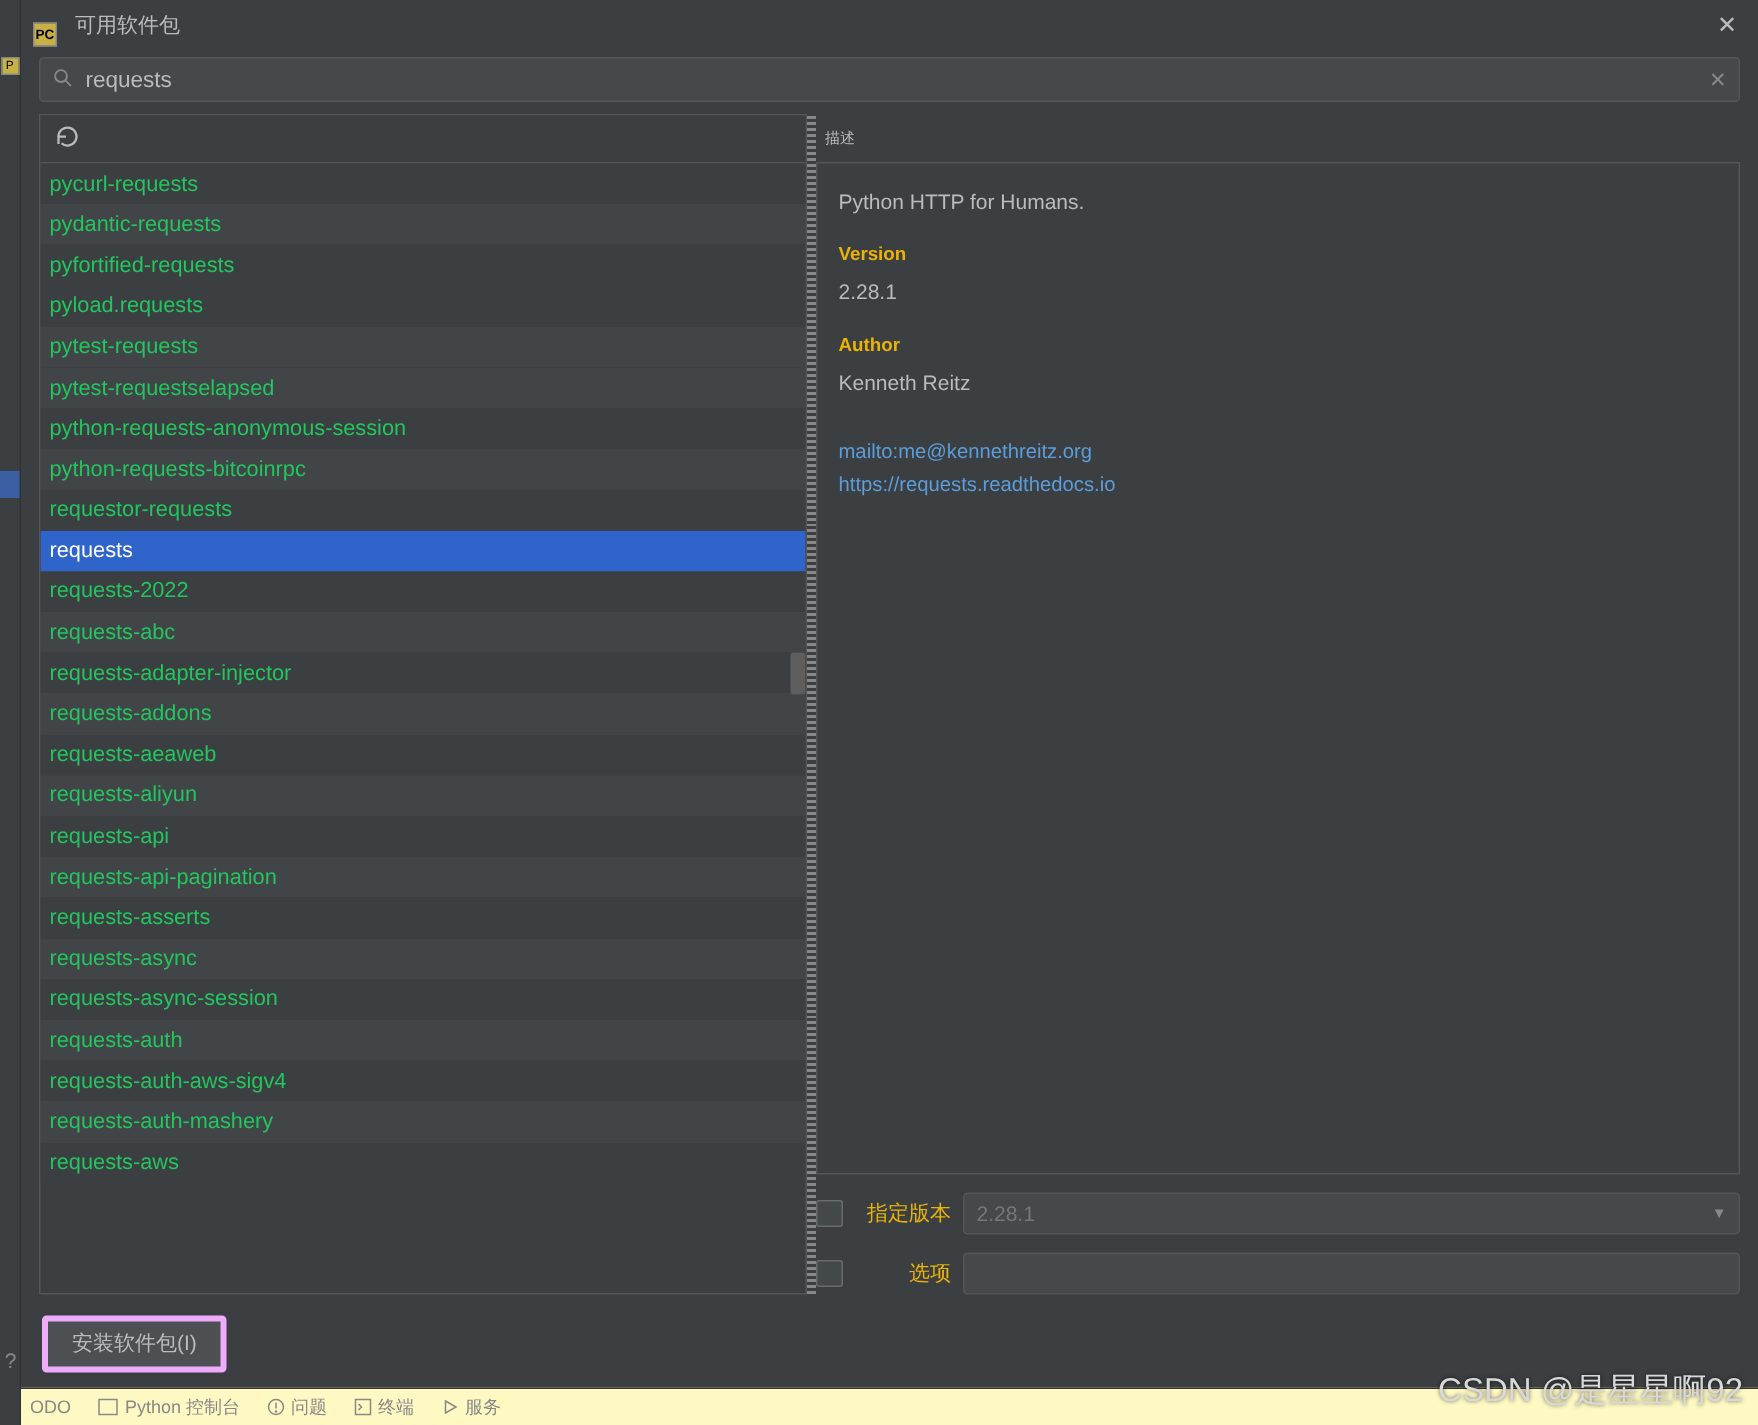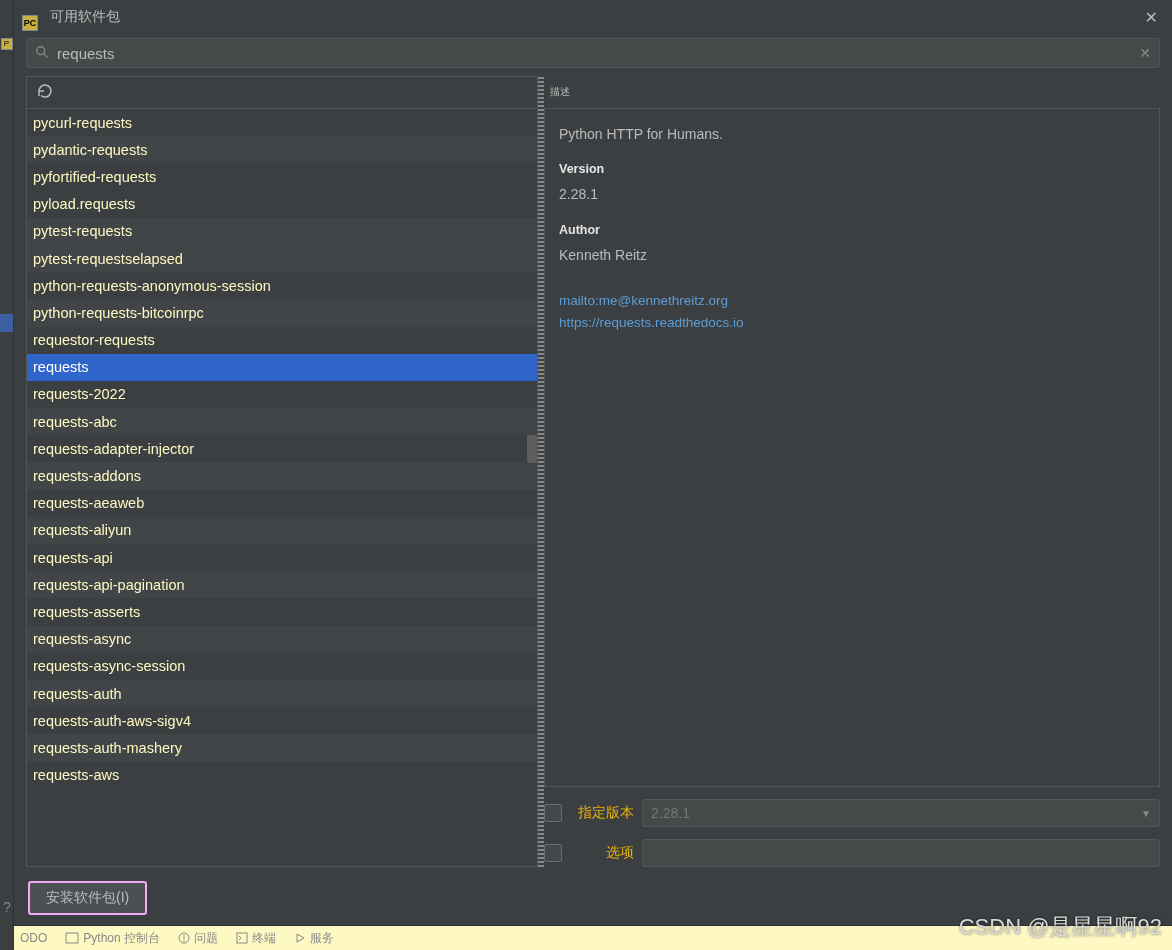--- a/index.html
+++ b/index.html
@@ -142,21 +142,21 @@
 .package-list {
   flex: 1;
   overflow: hidden;
   position: relative;
 }
 .package-item {
   height: 27.2px;
   padding-left: 6px;
   display: flex;
   align-items: center;
-  color: #fef9c3;
+  color: #22c55e;
   font-size: 14.5px;
   cursor: pointer;
 }
 .package-item.odd { background: #3c3f41; }
 .package-item.even { background: #414547; }
 .package-item.selected {
   background: #2f65ca;
   color: #ffffff;
 }
 .package-scrollbar {
@@ -198,21 +198,21 @@
   flex: 1;
   border: 1px solid #555;
   background: #3c3f41;
   padding: 14px;
   color: #bbbbbb;
   font-size: 14px;
   line-height: 1.6;
   overflow: hidden;
 }
 .detail-body .desc { margin-bottom: 14px; }
-.detail-body .label { font-size: 12.5px; color: #e5e5e5; font-weight: bold; margin-bottom: 4px; }
+.detail-body .label { font-size: 12.5px; color: #eab308; font-weight: bold; margin-bottom: 4px; }
 .detail-body .val { margin-bottom: 14px; }
 .detail-body a { color: #5b9dd9; text-decoration: none; display: block; font-size: 13.5px; }
 .detail-footer {
   padding-top: 12px;
   display: flex;
   flex-direction: column;
   gap: 12px;
 }
 .footer-row {
   display: flex;
@@ -248,21 +248,21 @@
   position: absolute;
   right: 8px;
   color: #888;
   font-size: 10px;
 }
 .install-row {
   padding: 14px 12px 10px 14px;
 }
 .install-btn {
   background: #4c5052;
-  border: 2px solid #f0abfc;
+  border: 4px solid #f0abfc;
   color: #bbbbbb;
   padding: 6px 16px;
   font-size: 14px;
   border-radius: 3px;
   cursor: pointer;
 }
 .bottom-bar {
   height: 25px;
   background: #fef9c3;
   border-top: 1px solid #323232;

